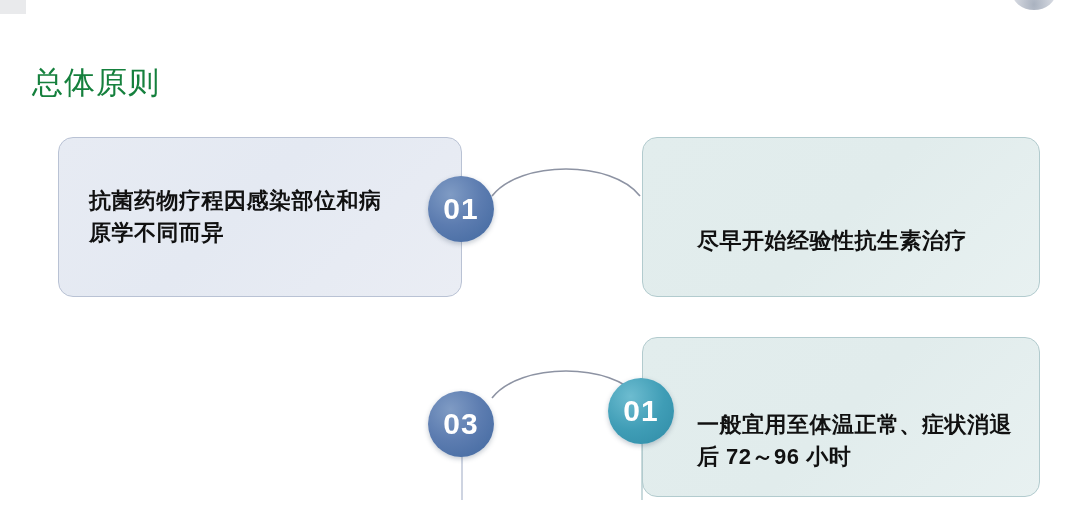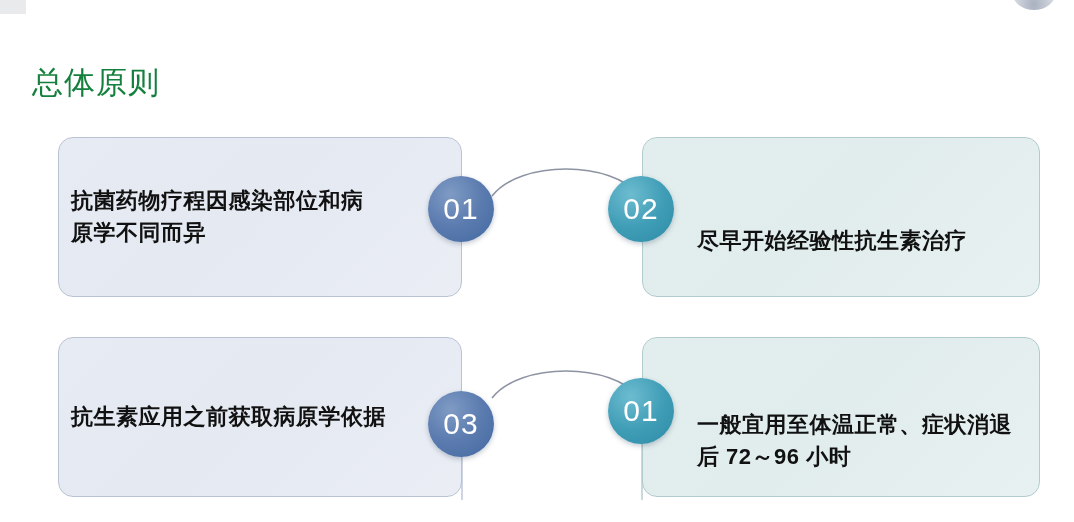--- a/index.html
+++ b/index.html
@@ -91,21 +91,21 @@
   .card-text {
     position: absolute;
     font-size: 22px;
     font-weight: bold;
     color: #111111;
     line-height: 1.45;
     letter-spacing: 0.5px;
     white-space: pre-line;
   }
   .card.left .card-text {
-    left: 12px;
+    left: 30px;
     right: 58px;
     top: 50%;
     transform: translateY(-50%);
     text-align: left;
   }
   .card.right .card-text {
     left: 54px;
     right: 16px;
     top: 50%;
     transform: translateY(-50%);
@@ -116,21 +116,21 @@
   
   .badge {
     position: absolute;
     width: 66px;
     height: 66px;
     border-radius: 50%;
     display: flex;
     align-items: center;
     justify-content: center;
     font-size: 30px;
-    font-weight: normal;
+    font-weight: bold;
     color: #ffffff;
     letter-spacing: 1px;
     box-shadow: 0 2px 5px rgba(40, 60, 90, 0.28);
     z-index: 5;
     text-align: center;
   }
   .badge.blue {
     background: radial-gradient(circle at 34% 28%, #7f9bc4 0%, #5c7cb0 48%, #41689f 100%);
   }
   .badge.teal {
@@ -160,27 +160,23 @@
 
   <div class="card left row1 blue">
     <div class="card-text">抗菌药物疗程因感染部位和病
 原学不同而异</div>
   </div>
 
   <div class="card right row1 teal">
     <div class="card-text">尽早开始经验性抗生素治疗</div>
   </div>
 
-  <div class="card left row2 blue">
-    <div class="card-text">抗生素应用之前获取病原学依据</div>
-  </div>
 
   <div class="card right row2 teal">
     <div class="card-text">一般宜用至体温正常、症状消退
 后 72～96 小时</div>
   </div>
 
   <div class="badge blue b01">01</div>
-  <div class="badge teal b02">02</div>
   <div class="badge blue b03">03</div>
   <div class="badge teal b04">01</div>
 
 </div>
 
 </body></html>

